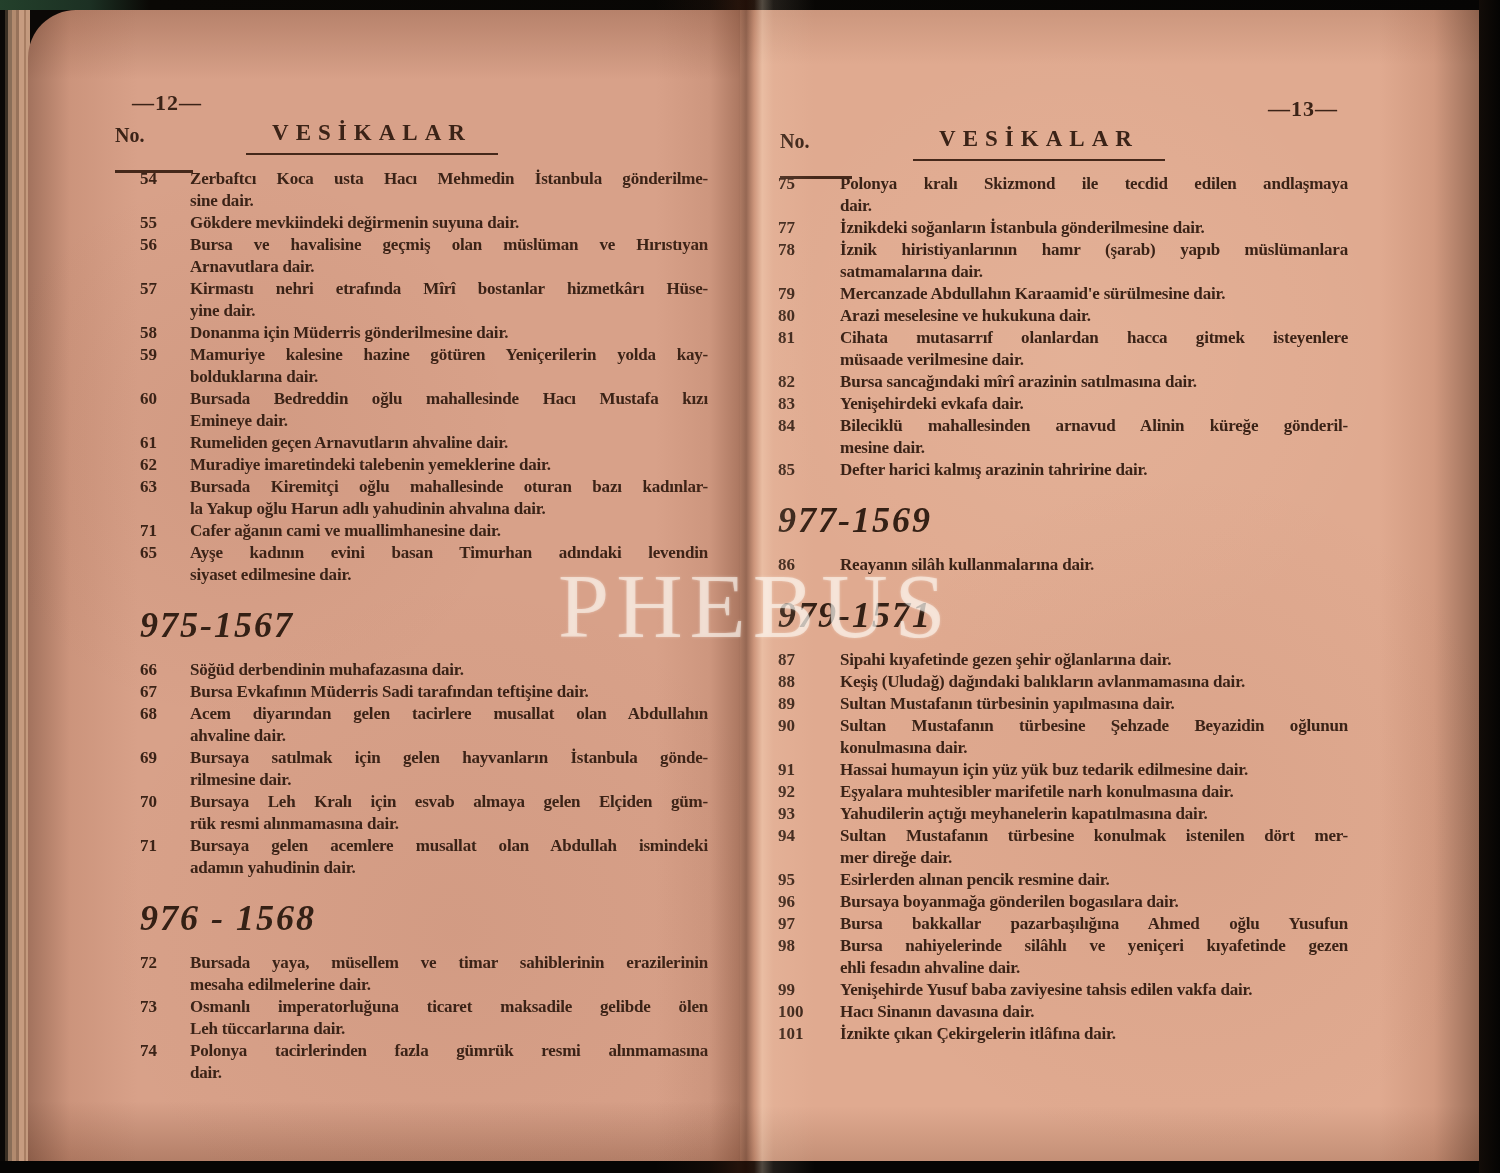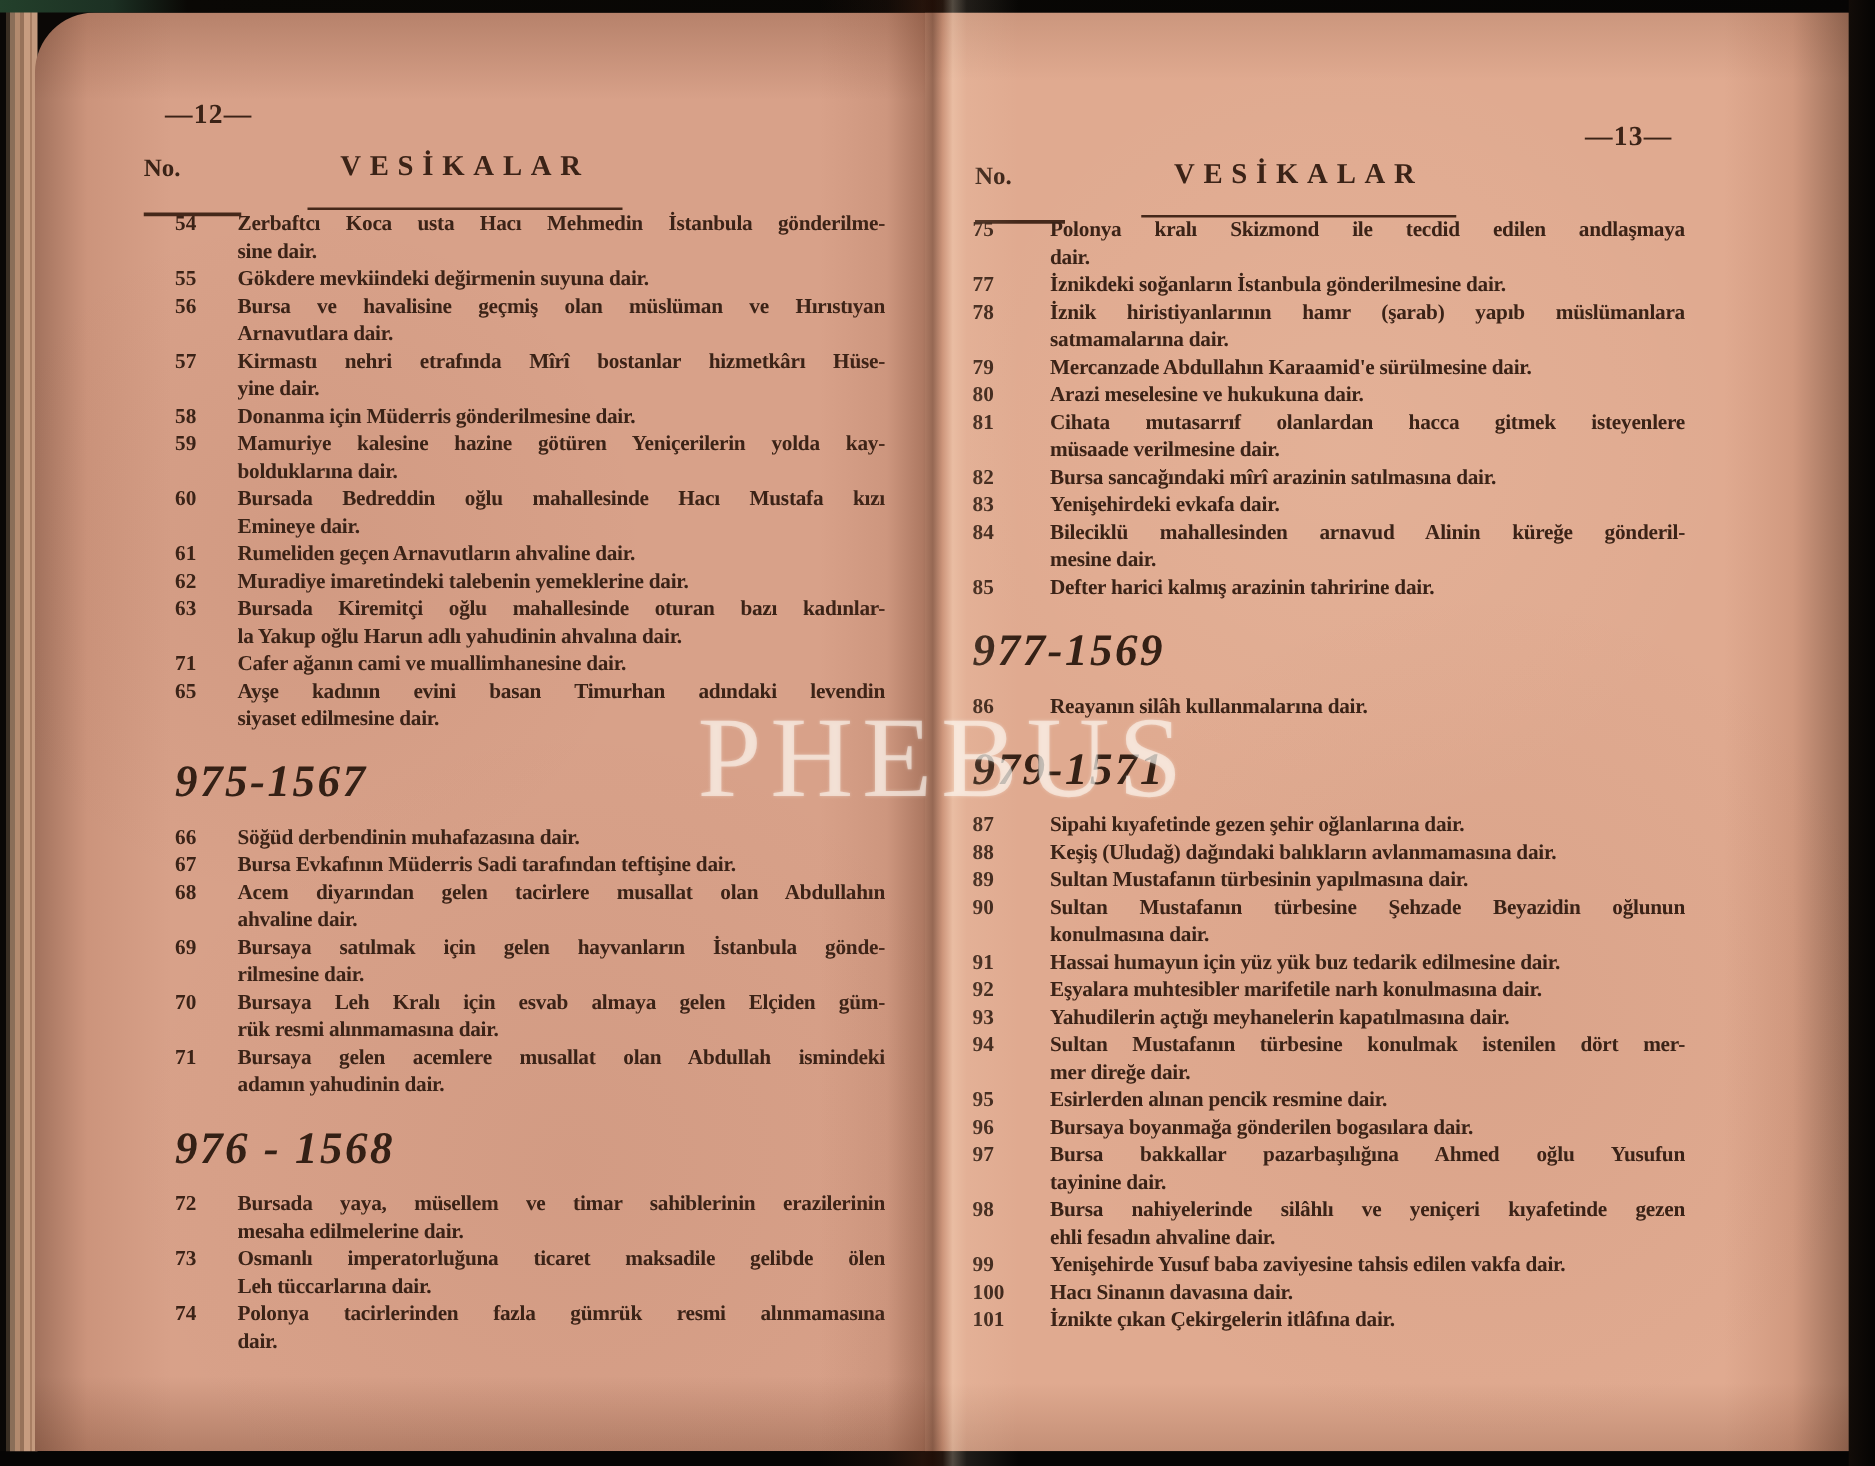--- a/index.html
+++ b/index.html
@@ -35,28 +35,28 @@
       linear-gradient(to top, rgba(95,48,28,0.22) 0, transparent 55px),
       #e0aa90;}
   .gutter{position:absolute;left:655px;top:0;width:160px;height:100%;pointer-events:none;z-index:5;
     background:linear-gradient(to right, transparent 0,
       rgba(110,55,32,0.10) 34%, rgba(92,44,24,0.34) 52%, rgba(62,26,12,0.46) 57%,
       rgba(140,80,52,0.22) 62%, rgba(255,232,205,0.30) 67%, rgba(255,232,205,0.10) 74%,
       transparent 100%);}
 
   
   .page-num{position:absolute;font-weight:bold;font-size:22px;color:#3b2317;letter-spacing:1px;}
-  .left-page .page-num{left:104px;top:68px;}
+  .left-page .page-num{left:104px;top:80px;}
   .right-page .page-num{left:528px;top:86px;}
   .no-head{position:absolute;font-weight:bold;font-size:20px;color:#3b2317;
     padding-bottom:23px;border-bottom:3px solid #45281a;}
   .left-page .no-head{left:87px;top:114px;width:78px;}
   .right-page .no-head{left:40px;top:120px;width:72px;}
   .ves-head{position:absolute;font-weight:bold;font-size:23px;color:#3b2317;text-align:center;
-    letter-spacing:7px;padding-bottom:20px;border-bottom:2px solid #45281a;}
+    letter-spacing:7px;padding-bottom:7px;border-bottom:2px solid #45281a;}
   .left-page .ves-head{left:218px;top:110px;width:252px;}
   .right-page .ves-head{left:173px;top:116px;width:252px;}
 
   
   .entries{position:absolute;}
   .left-page .entries{left:112px;top:158px;width:568px;}
   .right-page .entries{left:38px;top:163px;width:570px;}
   .entry{display:flex;align-items:flex-start;color:#3b2317;}
   .entry-no{width:50px;flex:none;font-weight:bold;font-size:17px;line-height:22px;}
   .right-page .entry-no{width:62px;}
@@ -364,21 +364,20 @@
         <div class="entry">
           <div class="entry-no">96</div>
           <div class="entry-text">
             <div class="line">Bursaya boyanmağa gönderilen bogasılara dair.</div>
           </div>
         </div>
         <div class="entry">
           <div class="entry-no">97</div>
           <div class="entry-text">
             <div class="line just">Bursa bakkallar pazarbaşılığına Ahmed oğlu Yusufun</div>
-            <div class="line">tayinine dair.</div>
           </div>
         </div>
         <div class="entry">
           <div class="entry-no">98</div>
           <div class="entry-text">
             <div class="line just">Bursa nahiyelerinde silâhlı ve yeniçeri kıyafetinde gezen</div>
             <div class="line">ehli fesadın ahvaline dair.</div>
           </div>
         </div>
         <div class="entry">

